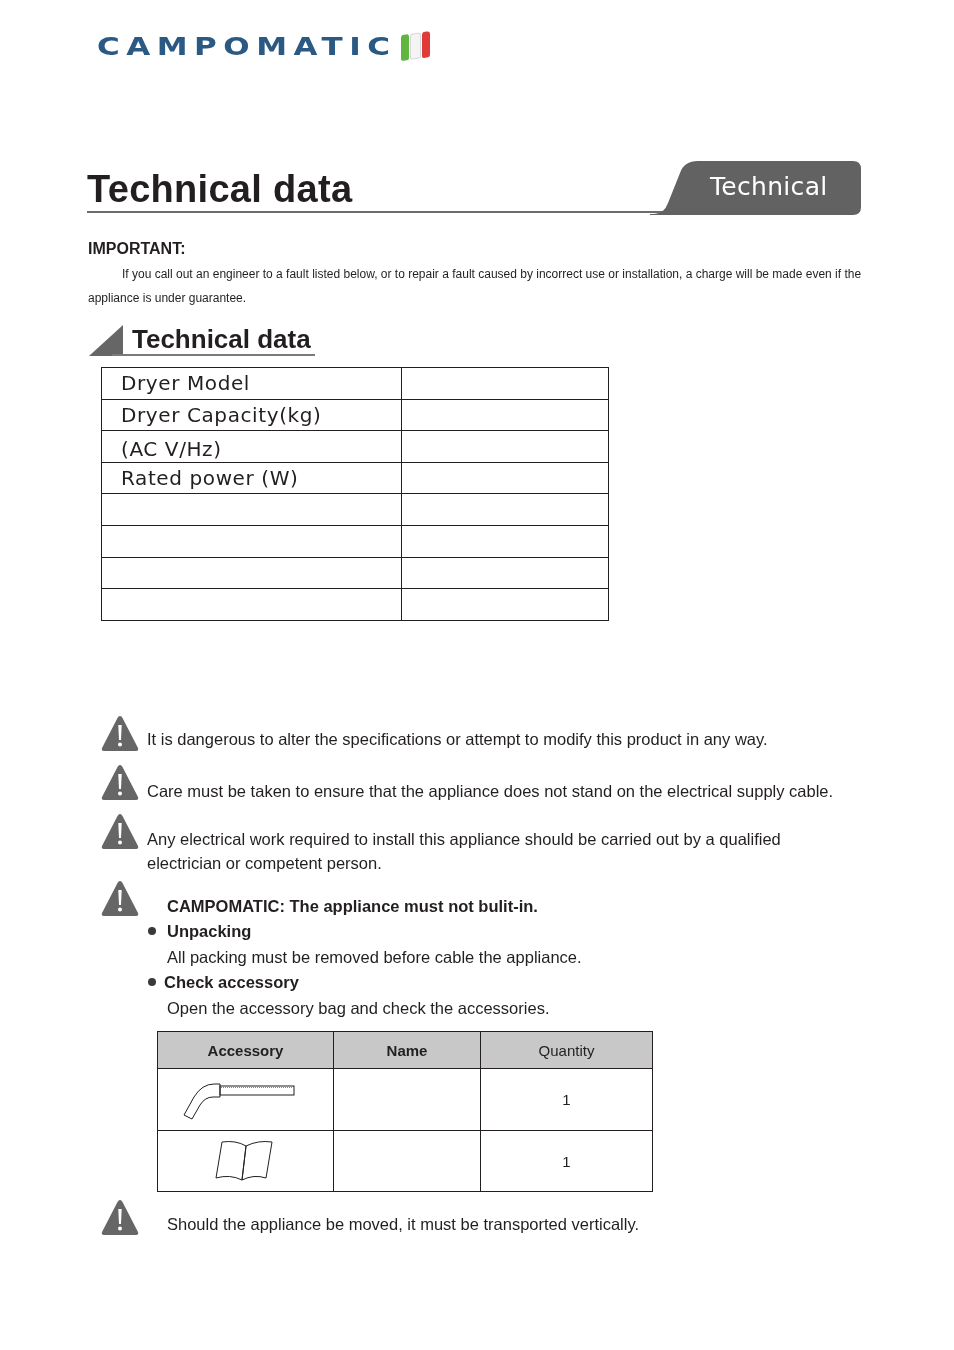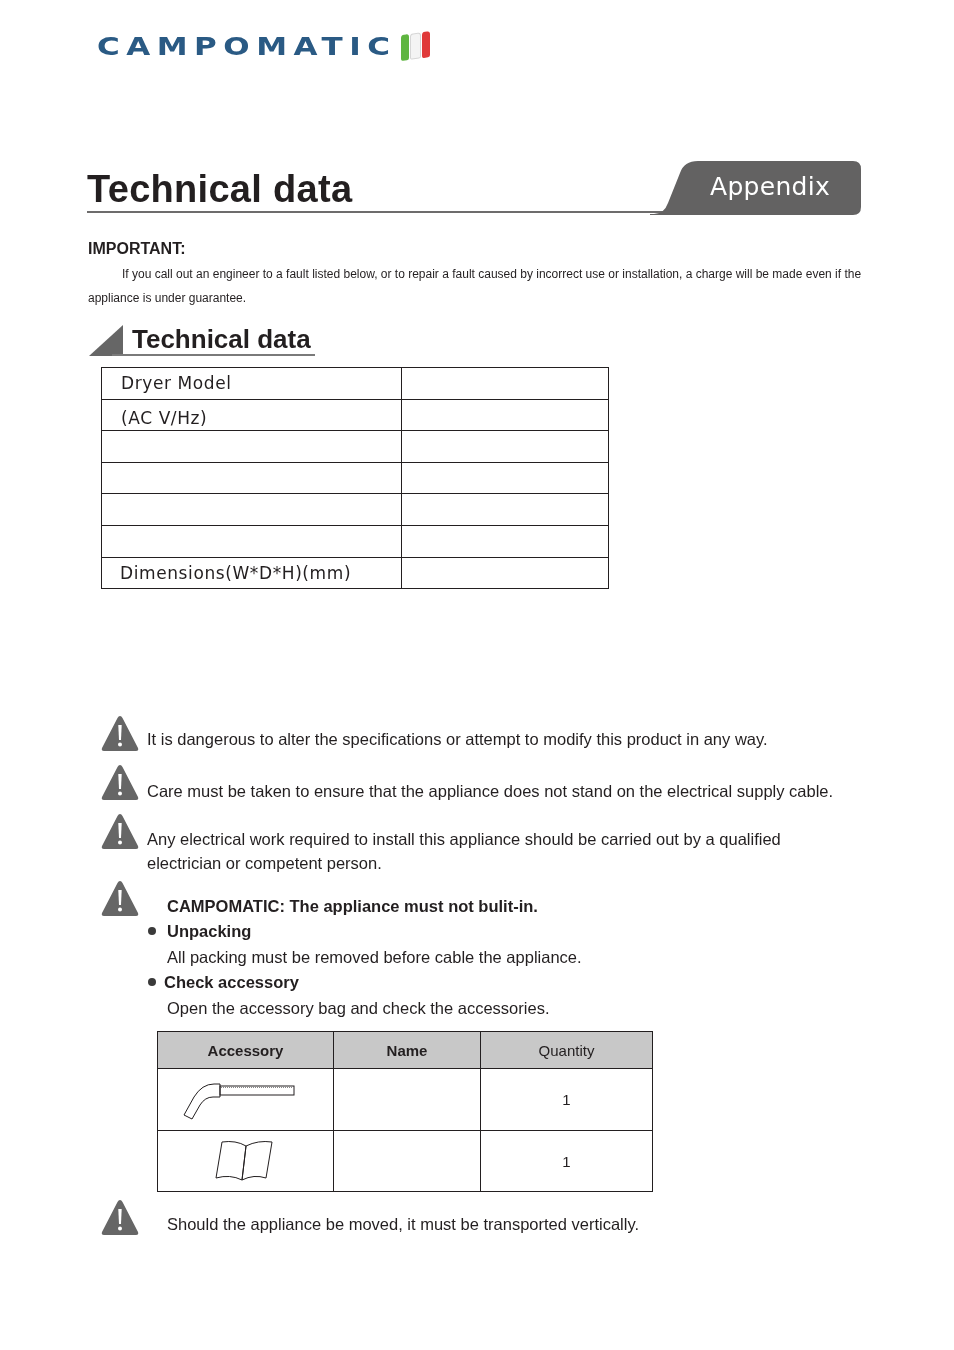--- a/index.html
+++ b/index.html
@@ -28,21 +28,21 @@
   .important-text .indent { display: inline-block; width: 34px; }
 
   
   .section-tri { left: 89px; top: 325px; }
   .section-title { left: 132px; top: 324px; font-size: 26px; font-weight: bold; }
   .section-rule { left: 112px; top: 354px; width: 203px; height: 2px; background: #7a7a7a; }
 
   
   table.tech { position: absolute; left: 101px; top: 367px; border-collapse: collapse; }
   table.tech td { border: 1px solid #231f20; height: 30.6px; padding: 0; font-family: "DejaVu Sans", sans-serif;
-                  font-size: 17px; letter-spacing: 0.6px; }
+                  font-size: 20px; letter-spacing: 0.6px; }
   table.tech td.lbl { width: 300px; padding-left: 19px; box-sizing: border-box; }
   table.tech td.val { width: 206px; }
 
   
   .warn-icon { width: 38px; height: 36px; }
   .warn-text { font-size: 16.5px; line-height: 24px; }
   .bold { font-weight: bold; }
   .bullet-dot { width: 8px; height: 8px; border-radius: 50%; background: #3a3a3a; }
 
   
@@ -61,59 +61,63 @@
     <span style="background:#f4f4f4;border:1px solid #d6d6d6;box-sizing:border-box"></span>
     <span style="background:#e03a3a"></span>
   </div>
 </div>
 
 <div class="abs page-title">Technical data</div>
 <div class="abs title-rule"></div>
 <svg class="abs appendix-tab" viewBox="0 0 211 54">
   <path d="M0 53 L4 53 Q14 53 18 42 L30 12 Q34 0 48 0 L203 0 Q211 0 211 8 L211 46 Q211 54 203 54 L0 54 Z" fill="#636262"></path>
 </svg>
-<div class="abs appendix-label">Appendix</div>
+<div class="abs appendix-label">Technical</div>
 
 <div class="abs important-label">IMPORTANT:</div>
 <div class="abs important-text"><span class="indent"></span><span>If you call out an engineer to a fault listed below, or to repair a fault caused by incorrect use or installation, a charge will be made even if the appliance is under guarantee.</span></div>
 
 <svg class="abs section-tri" width="34" height="31">
   <polygon points="0,31 34,0 34,31" fill="#666666"></polygon>
 </svg>
 <div class="abs section-title">Technical data</div>
 <div class="abs section-rule"></div>
 
 <table class="tech">
   <tbody>
     <tr>
         <td class="lbl">Dryer Model</td>
         <td class="val"></td>
       </tr>
     <tr>
+        <td class="lbl">Dryer Capacity(kg)</td>
+        <td class="val"></td>
+      </tr>
+    <tr>
         <td class="lbl" style="padding-top:6px">(AC V/Hz)</td>
+        <td class="val"></td>
+      </tr>
+    <tr>
+        <td class="lbl">Rated power (W)</td>
         <td class="val"></td>
       </tr>
     <tr>
         <td class="lbl"></td>
         <td class="val"></td>
       </tr>
     <tr>
         <td class="lbl"></td>
         <td class="val"></td>
       </tr>
     <tr>
         <td class="lbl"></td>
         <td class="val"></td>
       </tr>
     <tr>
         <td class="lbl"></td>
-        <td class="val"></td>
-      </tr>
-    <tr>
-        <td class="lbl" style="padding-left:18px">Dimensions(W*D*H)(mm)</td>
         <td class="val"></td>
       </tr>
   </tbody>
 </table>
 
 <svg width="0" height="0" style="position:absolute">
   <defs>
     <g id="warn-tri">
       <path d="M19 1 Q20.5 1 21.5 3 L37 33 Q38 36 35 36 L3 36 Q0 36 1 33 L16.5 3 Q17.5 1 19 1 Z" fill="#666666"></path>
       <path d="M17.3 10 L20.7 10 L20 25 L18 25 Z" fill="#ffffff"></path>

